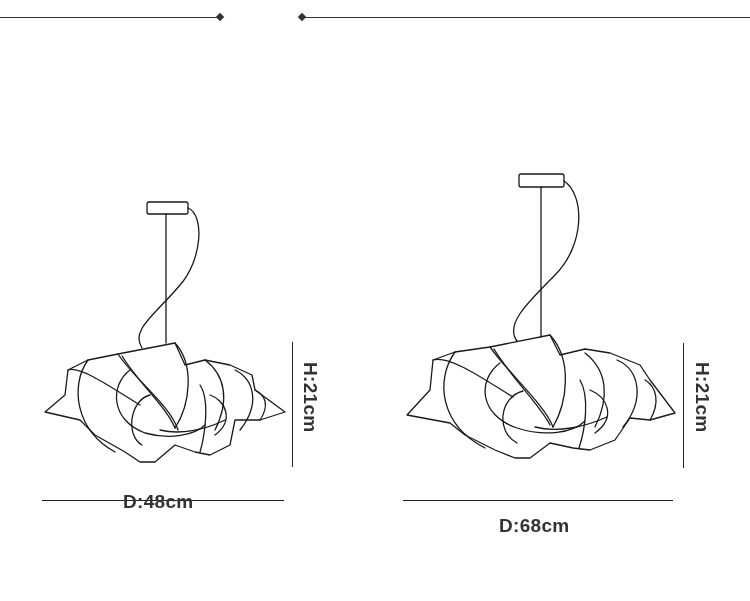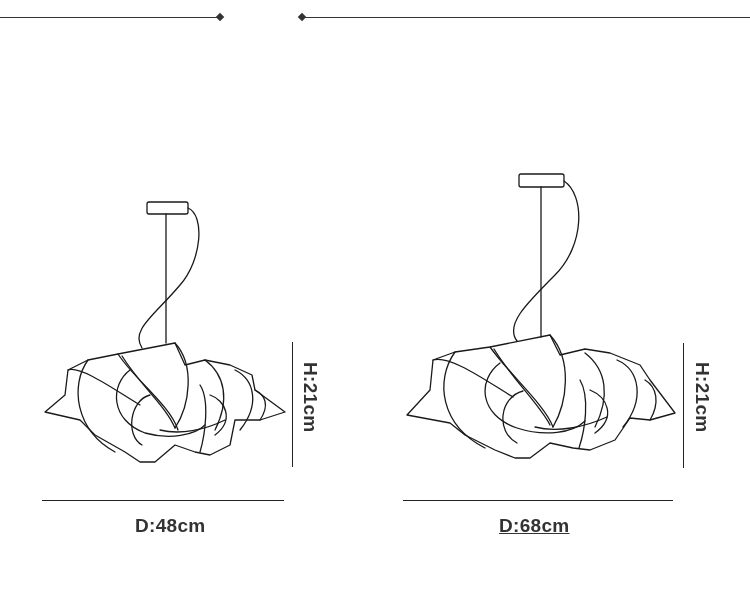--- a/index.html
+++ b/index.html
@@ -43,21 +43,21 @@
   <path d="M175 170 C195 185, 200 210, 185 240"></path>
   <path d="M205 180 C225 190, 230 215, 210 240"></path>
   <path d="M170 195 C180 210, 175 245, 170 262"></path>
   <path d="M180 205 C195 210, 205 230, 185 245"></path>
   <path d="M130 240 C150 245, 175 240, 195 230"></path>
   <path d="M225 200 C235 205, 240 215, 230 230"></path>
 </svg>
 <div class="dim-line-v" style="left:292px; top:342px; height:125px;"></div>
 <div class="dim-label vertical" style="left:299px; top:362px;">H:21cm</div>
 <div class="dim-line-h" style="left:42px; top:500px; width:242px;"></div>
-<div class="dim-label" style="left:123px; top:515px;margin-left:12px;">D:48cm</div>
+<div class="dim-label" style="left:123px; top:491px;">D:48cm</div>
 
 <svg class="lamp" style="left:395px; top:165px;" width="300" height="310" viewBox="0 0 300 310">
 
   <rect x="124" y="9" width="45" height="13" rx="2"></rect>
 
   <line x1="146" y1="22" x2="146" y2="172"></line>
 
   <path d="M169 16 C190 30, 190 80, 160 110 C130 140, 110 160, 122 176"></path>
 
   <path d="M95 182 L155 170 L165 190 L190 184 L215 188 L245 200 L255 215 L280 248 L255 255 L235 253 L220 275 L195 285 L178 283 L155 278 L135 293 L120 293 L100 285 L70 270 L55 258 L12 250 L35 225 L38 195 L60 187 Z"></path>
@@ -71,13 +71,13 @@
   <path d="M190 188 C212 205, 215 232, 200 262"></path>
   <path d="M222 195 C245 205, 250 235, 228 262"></path>
   <path d="M185 215 C195 232, 190 265, 184 283"></path>
   <path d="M195 225 C212 232, 222 252, 200 268"></path>
   <path d="M140 262 C162 268, 190 262, 212 252"></path>
   <path d="M250 215 C262 222, 265 238, 255 255"></path>
 </svg>
 <div class="dim-line-v" style="left:683px; top:343px; height:125px;"></div>
 <div class="dim-label vertical" style="left:691px; top:362px;">H:21cm</div>
 <div class="dim-line-h" style="left:403px; top:500px; width:270px;"></div>
-<div class="dim-label" style="left:499px; top:515px;text-decoration:underline;">D:68cm</div>
+<div class="dim-label" style="left:499px; top:515px;">D:68cm</div>
 
 </body></html>

